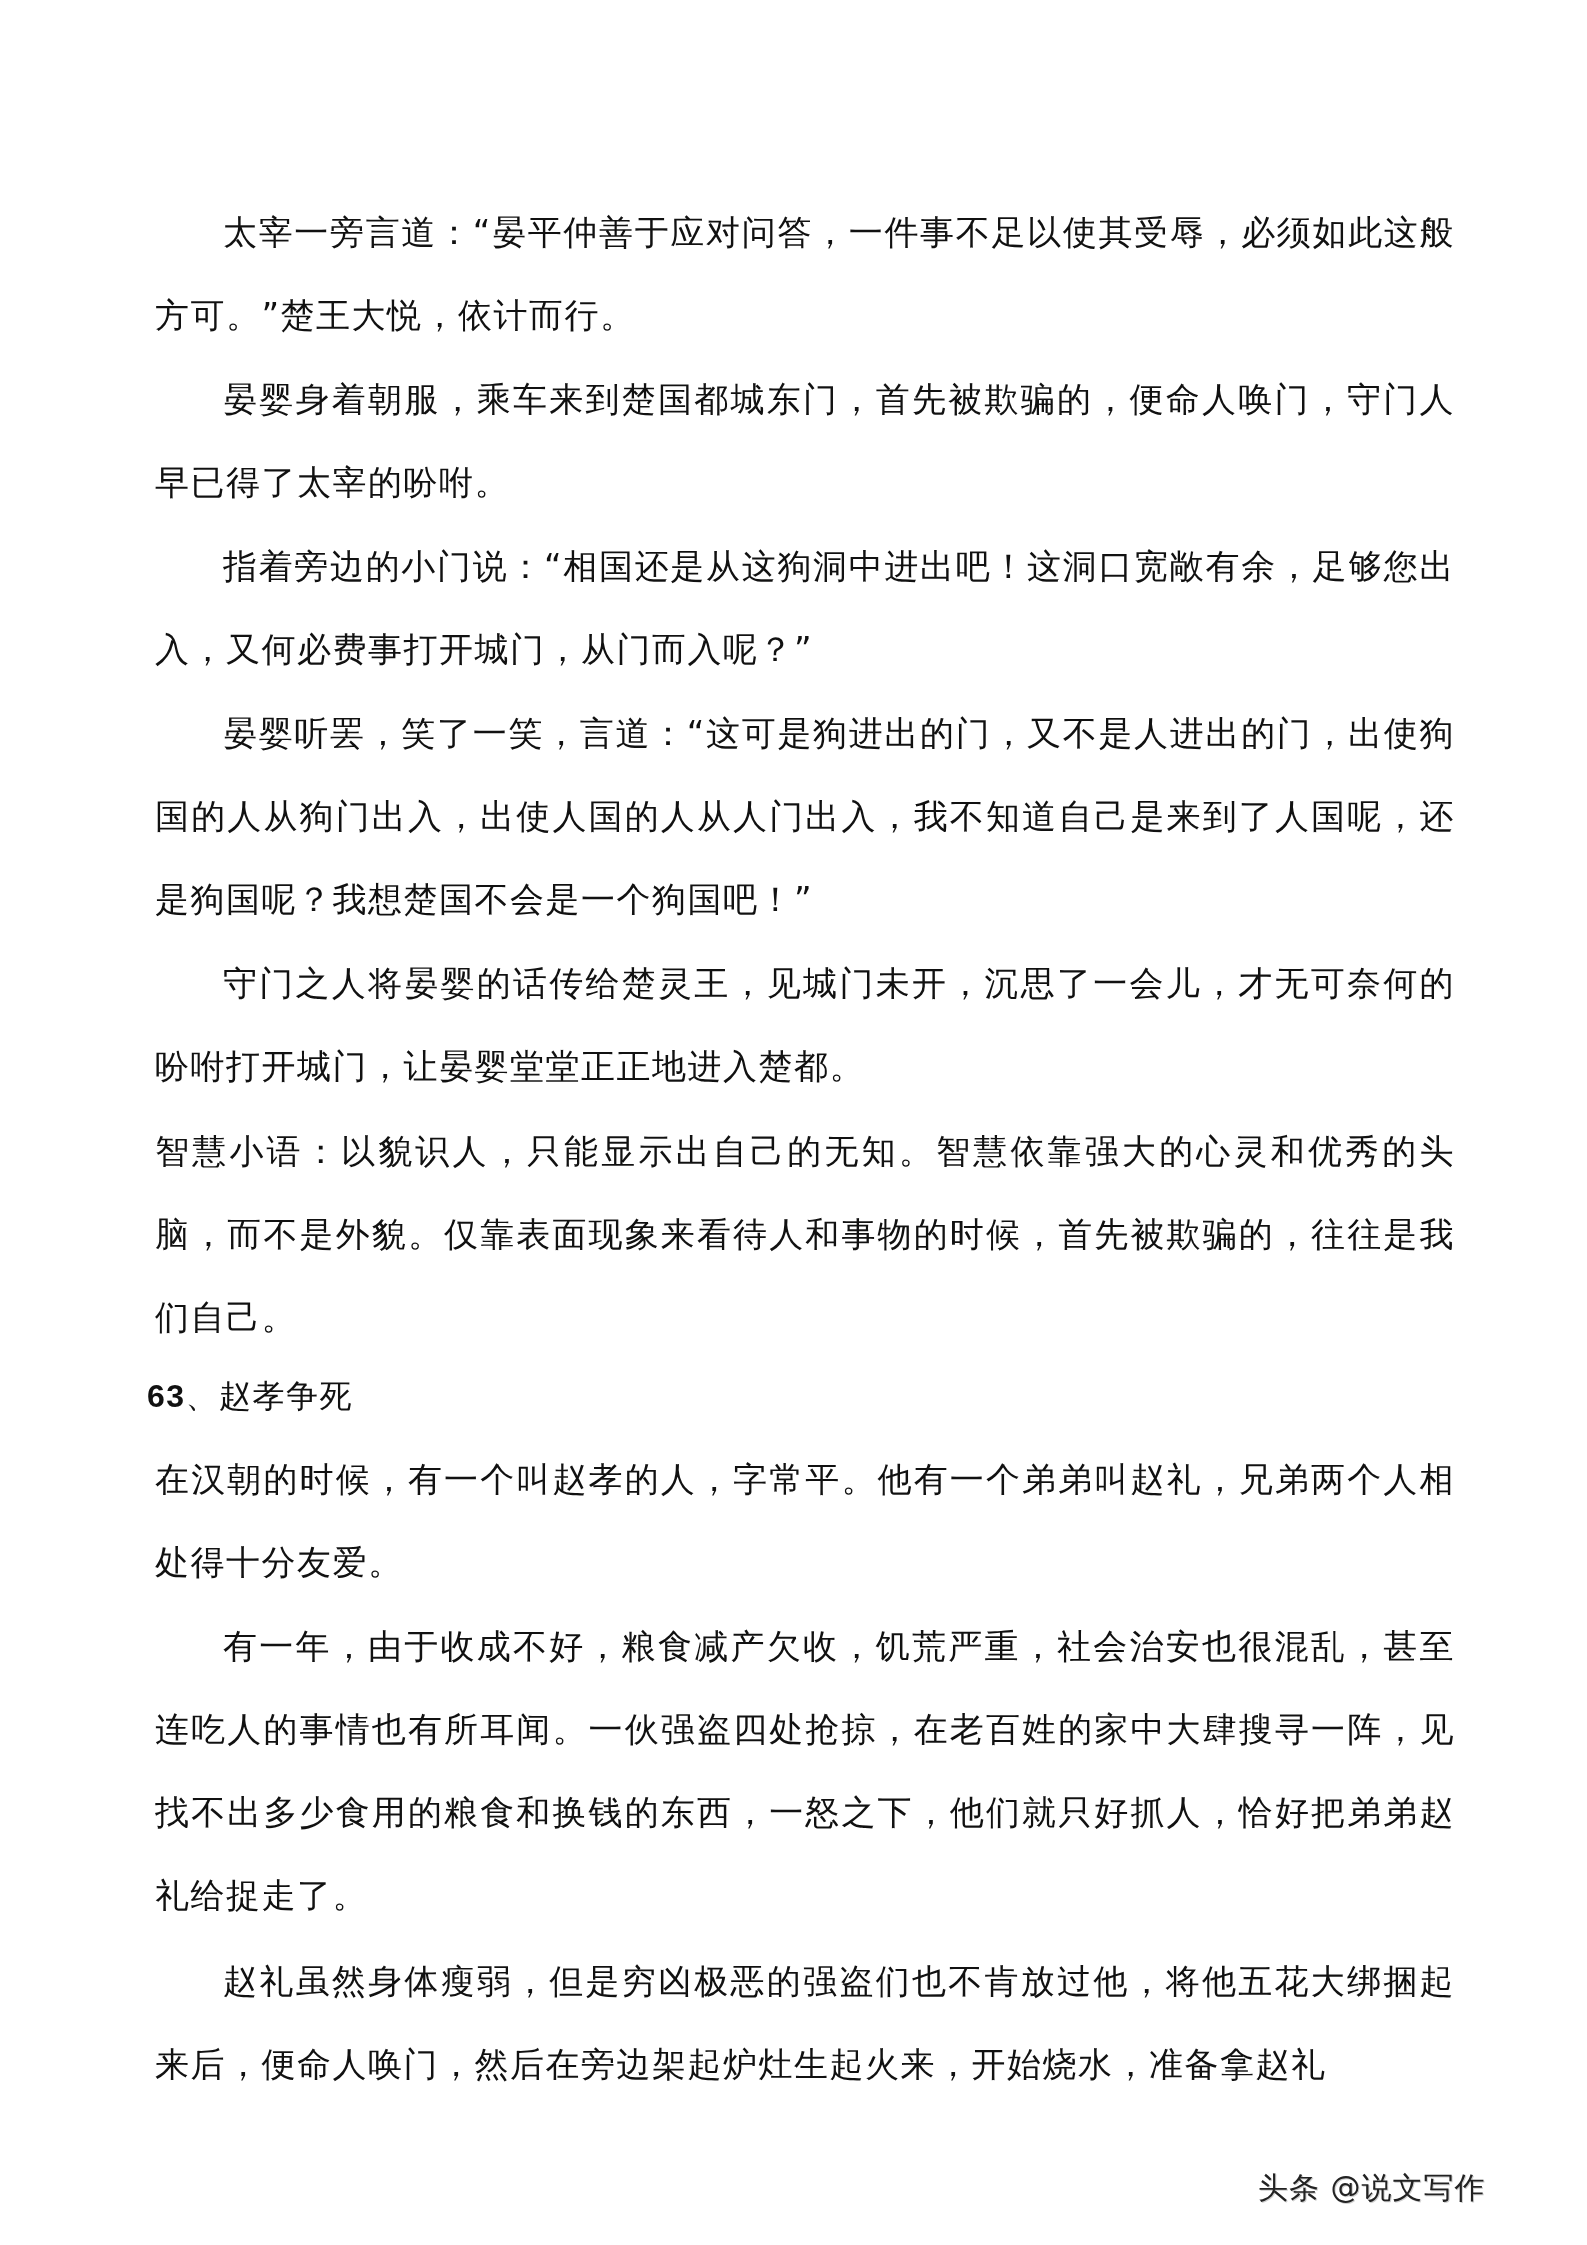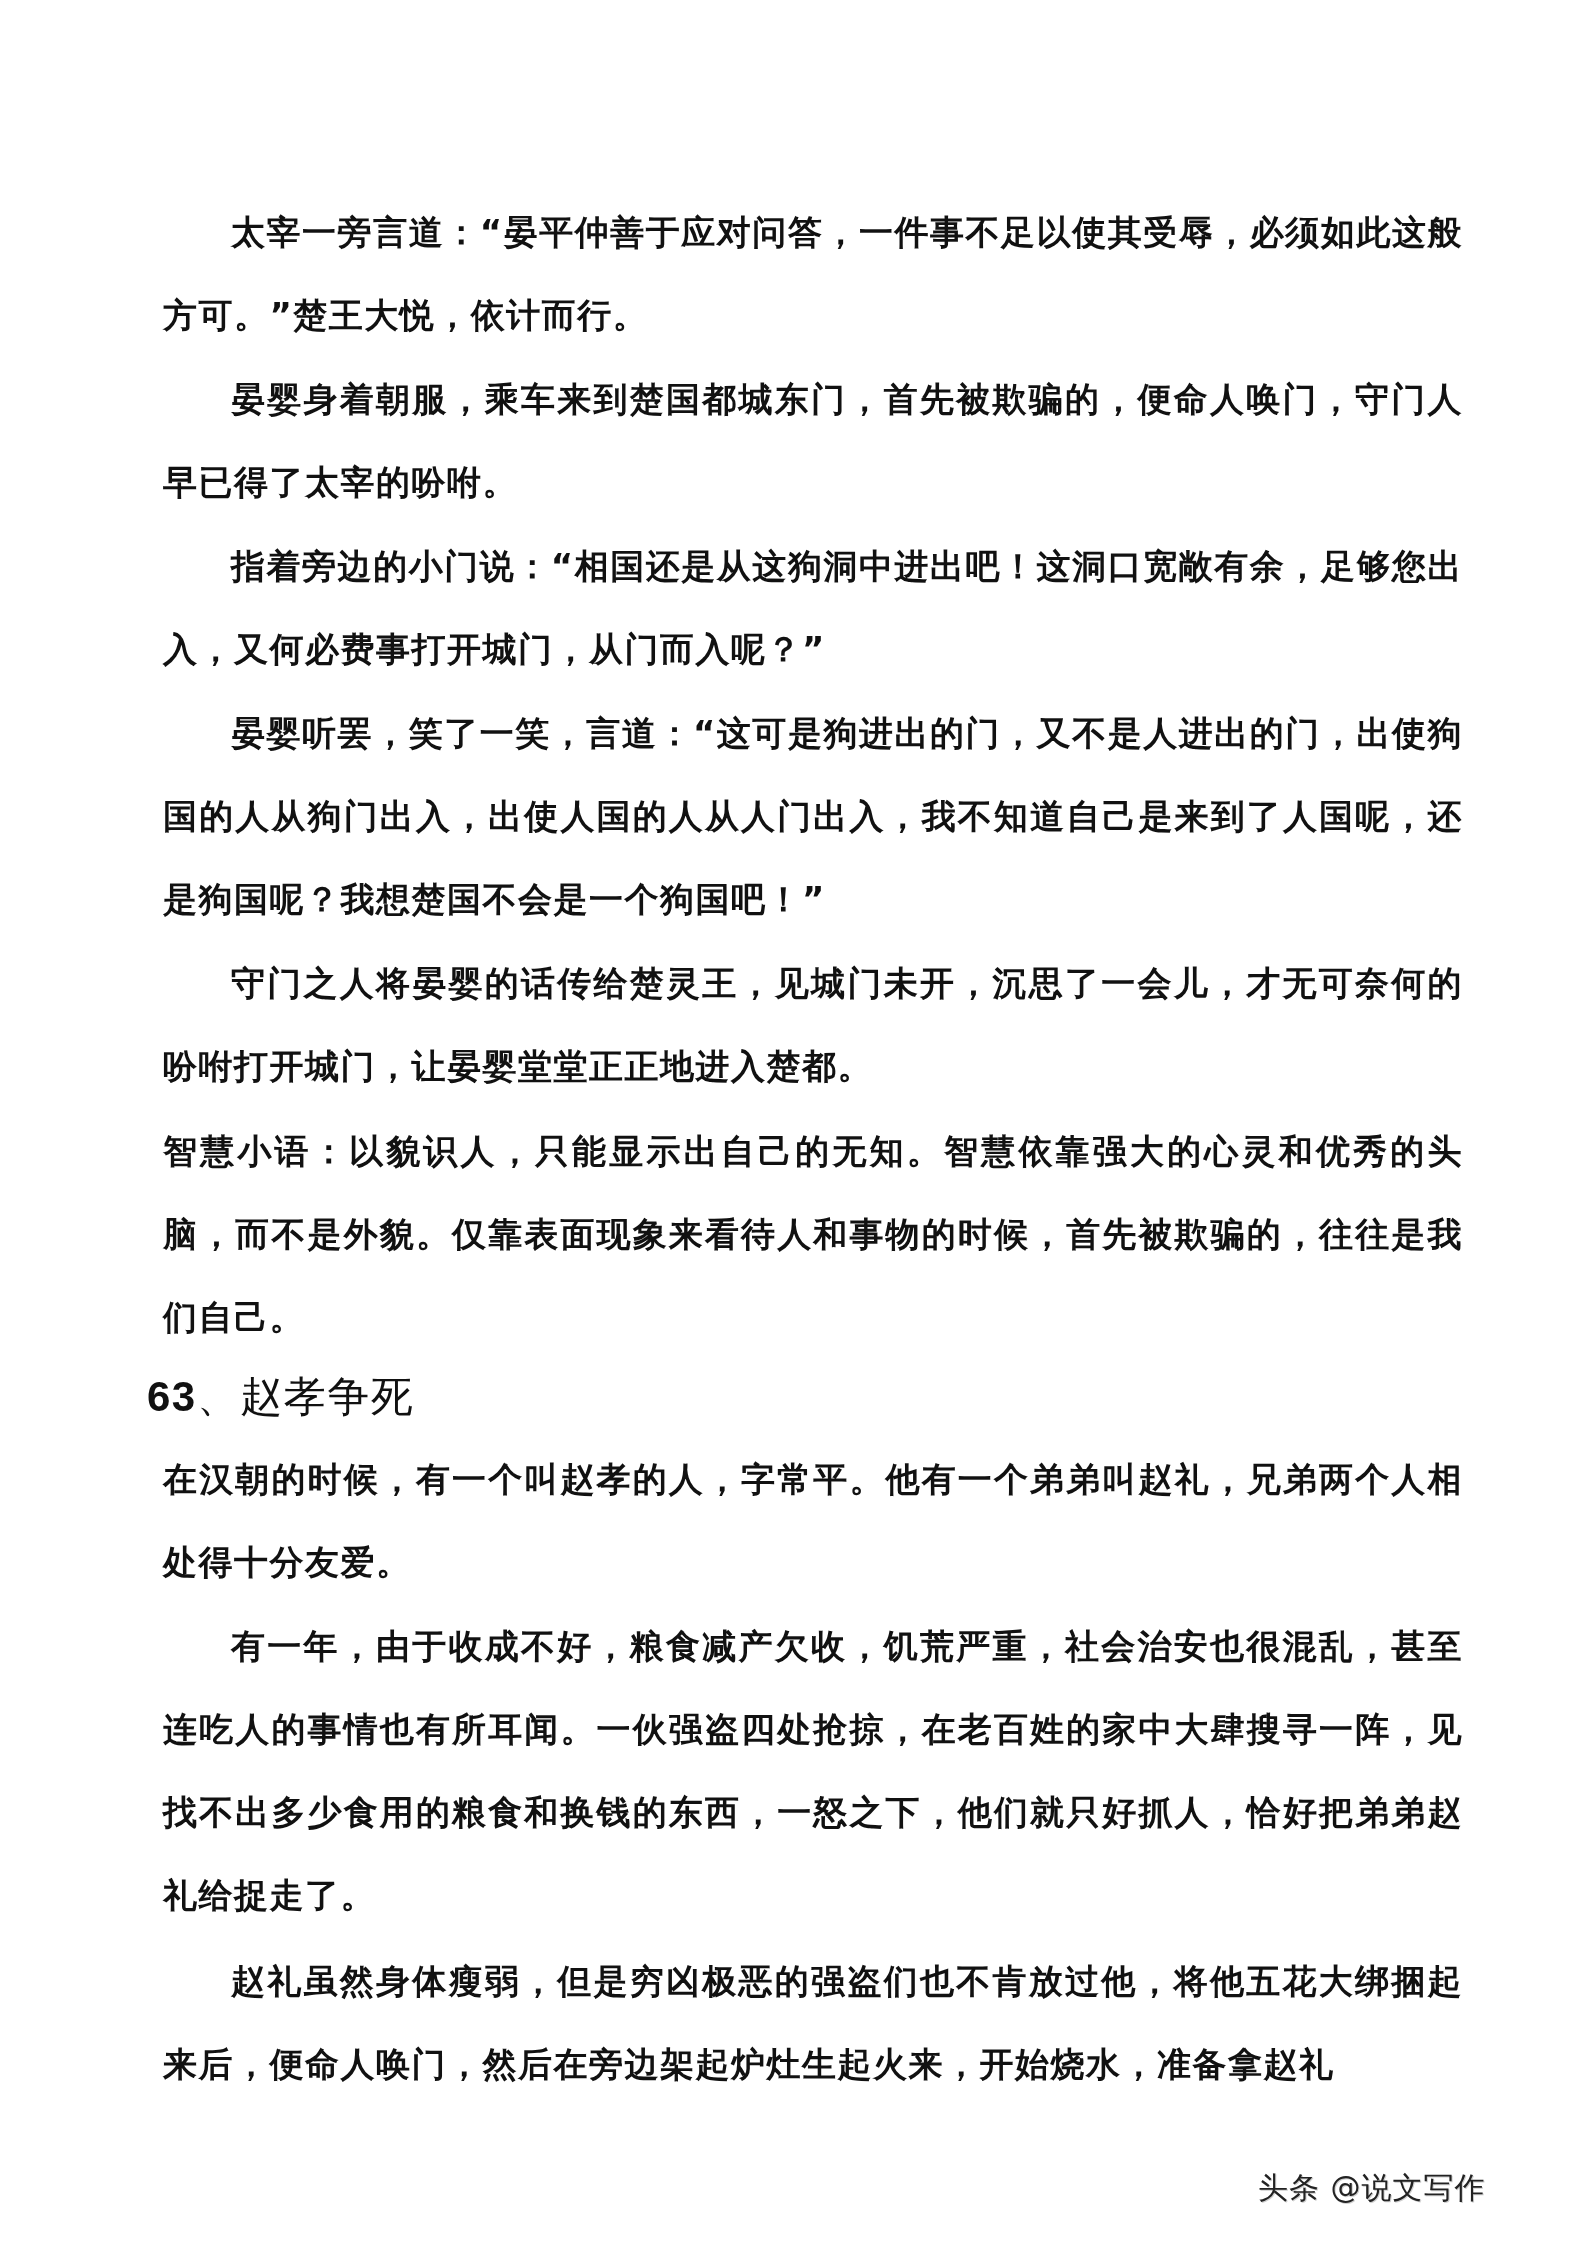--- a/index.html
+++ b/index.html
@@ -16,38 +16,37 @@
     color: #111111;
   }
   .page {
     position: absolute;
     left: 147px;
     top: 0;
     width: 1300px;
   }
   .para {
     position: absolute;
-    left: 16px;
+    left: 8px;
     width: 1300px;
     font-size: 34px;
     line-height: 83px;
     letter-spacing: 1.5px;
     text-align: justify;
     text-align-last: left;
     margin: 0;
-    font-weight: bold;
   }
   .indent {
     text-indent: 68px;
   }
   .heading {
     position: absolute;
     left: 0;
     width: 1300px;
-    font-size: 42px;
+    font-size: 32px;
     line-height: 83px;
     letter-spacing: 1.5px;
     margin: 0;
   }
   .heading .num {
     font-weight: bold;
     font-family: "Liberation Sans", sans-serif;
   }
   .watermark {
     position: absolute;

